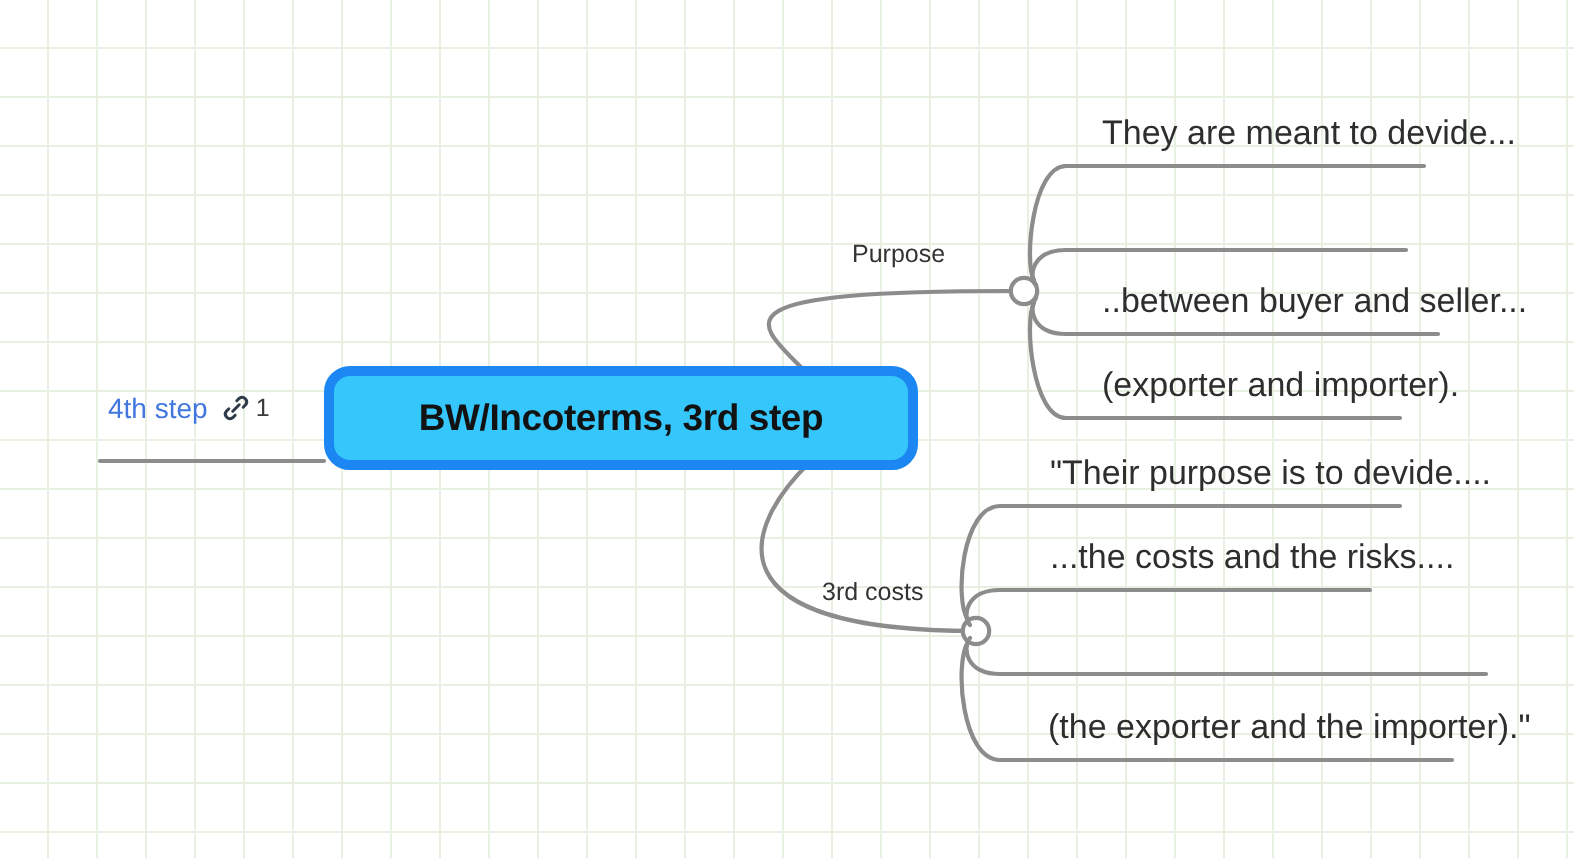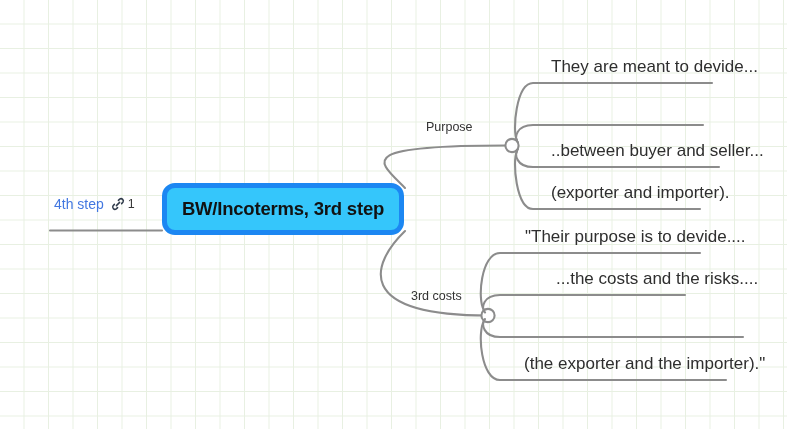--- a/index.html
+++ b/index.html
@@ -33,21 +33,21 @@
     top: 0;
     width: 787px;
     height: 429px;
     pointer-events: none;
   }
   
   #root-node {
     position: absolute;
     left: 162px;
     top: 183px;
-    width: 242px;
+    width: 297px;
     height: 52px;
     box-sizing: border-box;
     background: #35c6fb;
     border: 5px solid #1c87f2;
     border-radius: 13px;
     display: flex;
     align-items: center;
     justify-content: center;
     cursor: pointer;
   }
@@ -154,16 +154,16 @@
   </div>
 
   <div class="mid-label" id="mid-label-purpose">Purpose</div>
   <div class="mid-label" id="mid-label-3rdstep">3rd costs</div>
 
   <div class="leaf-label" style="left:551px; top:57px;">They are meant to devide...</div>
   <div class="leaf-label" style="left:551px; top:183px;">(exporter and importer).</div>
   <div class="leaf-label" style="left:551px; top:141px;">..between buyer and seller...</div>
 
   <div class="leaf-label" style="left:525px; top:227px;">"Their purpose is to devide....</div>
-  <div class="leaf-label" style="left:556px; top:269px;">...the costs and the risks....</div>
+  <div class="leaf-label" style="left:525px; top:269px;">...the costs and the risks....</div>
   <div class="leaf-label" style="left:524px; top:354px;">(the exporter and the importer)."</div>
 
 </div>
 
 </body></html>

